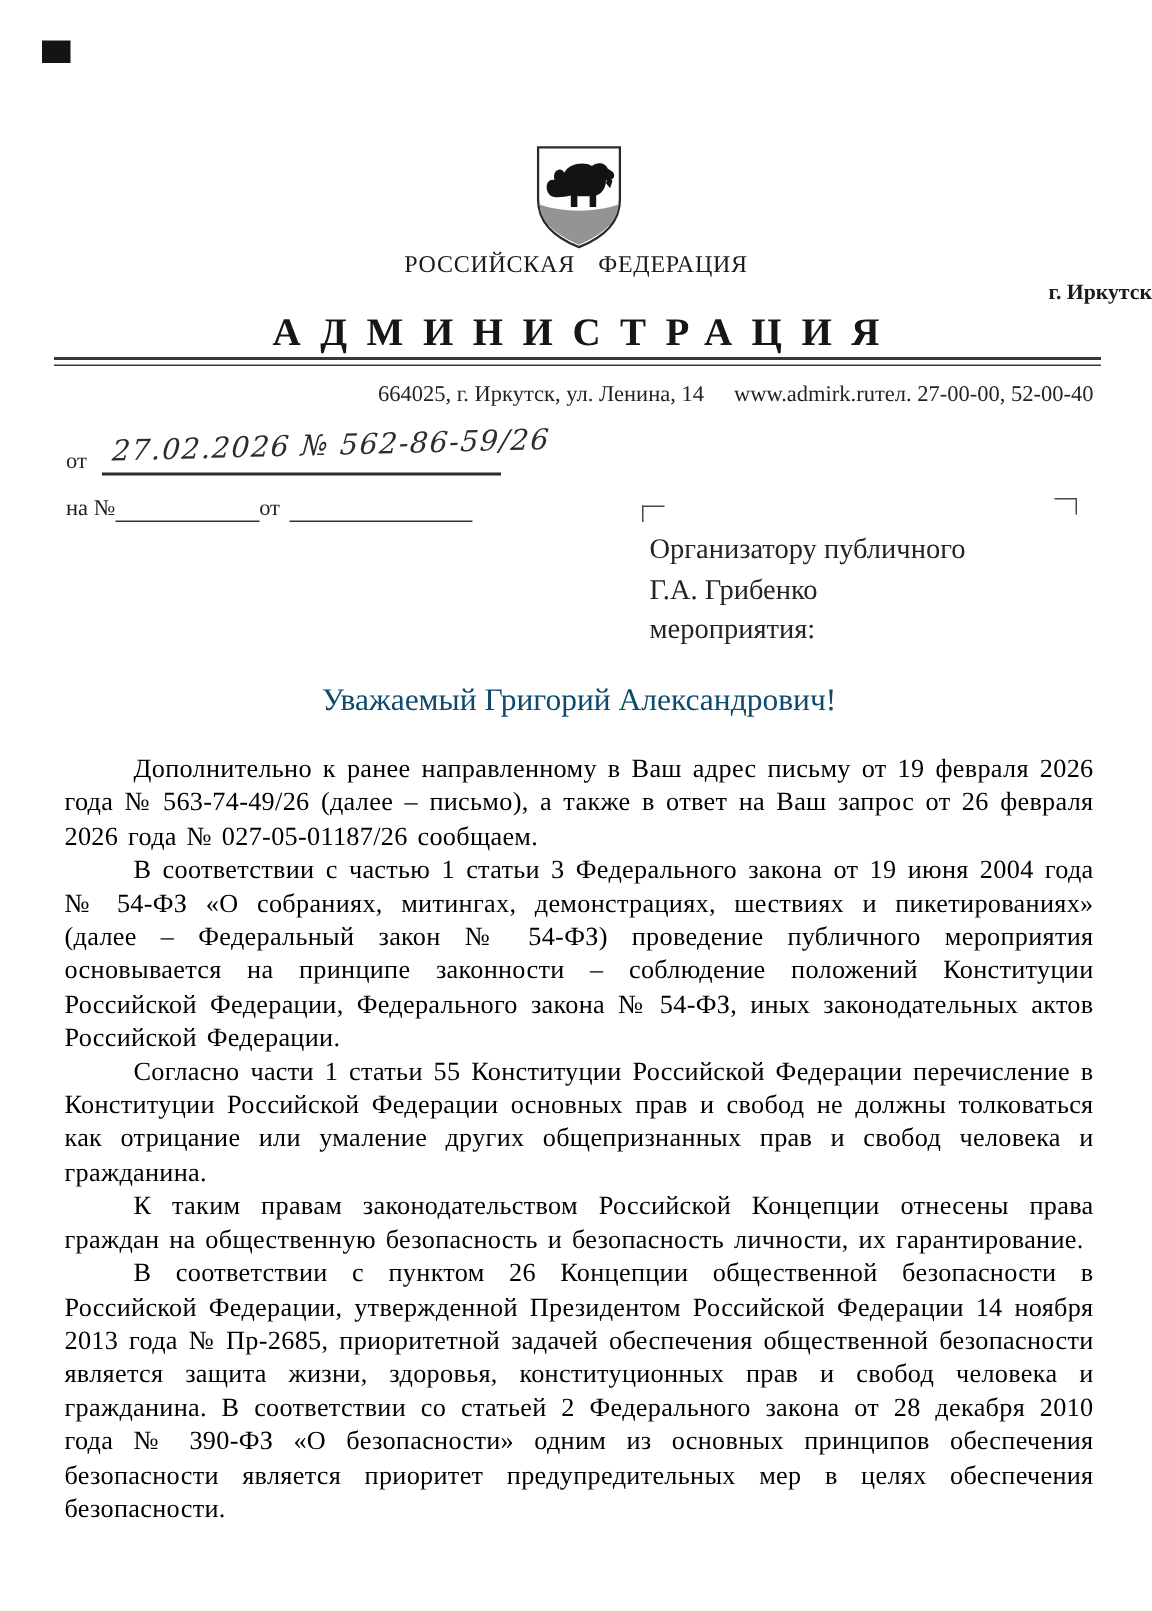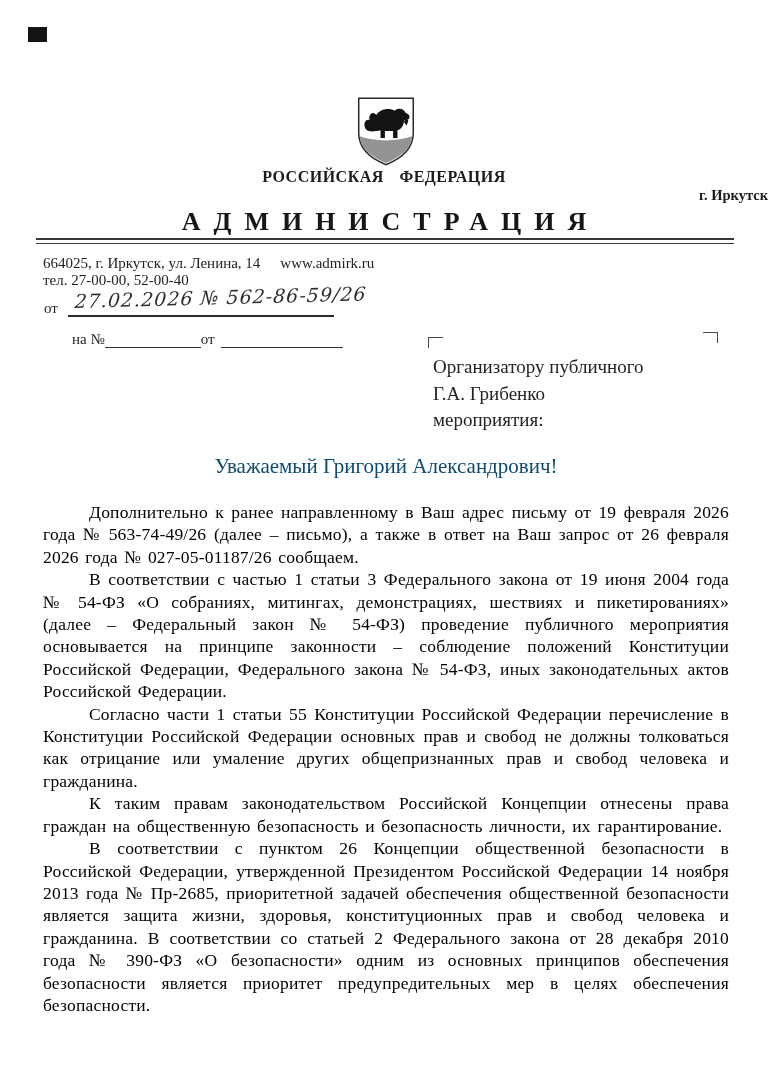--- a/index.html
+++ b/index.html
@@ -15,60 +15,60 @@
 
   .scan-mark {
     position: absolute; left: 28px; top: 27px;
     width: 19px; height: 15px; background: #141414;
   }
 
   .emblem { position: absolute; left: 355px; top: 96px; width: 62px; height: 72px; }
 
   .lh-country {
     position: absolute; top: 168px; left: 0; width: 100%;
-    text-align: center; font-weight: bold; font-size: 16px;
+    text-align: center; font-weight: normal; font-size: 16px;
     letter-spacing: 0.5px; word-spacing: 11px; color: #1b1b1b;
   }
   .lh-city {
     position: absolute; top: 187px; left: 0; width: 100%;
     text-align: right; font-weight: bold; font-size: 14.5px; color: #1b1b1b;
   }
   .lh-org {
     position: absolute; top: 207px; left: 0; width: 100%;
     text-align: center; font-weight: bold; font-size: 26px;
     letter-spacing: 13px; text-indent: 13px; color: #161616;
   }
   .header-rule {
     position: absolute; top: 238px; left: 36px; width: 698px;
     height: 6px;
     border-top: 2.5px solid #383838;
     border-bottom: 1.5px solid #383838;
   }
   .contact-row {
     position: absolute; top: 255px; left: 43px; width: 686px;
     display: flex; justify-content: flex-end;
-    font-size: 15px; color: #222; flex-direction: column;
+    font-size: 15px; color: #222;
   }
   .contact-left { display: flex; gap: 20px; }
 
   .ref-ot { position: absolute; left: 44px; top: 300px; font-size: 15px; }
   .ref-handwritten {
     position: absolute; left: 74px; top: 290px;
     font-size: 19px; font-style: italic;
     font-family: "DejaVu Serif", serif;
     letter-spacing: 1px; color: #2c2c2c;
     transform: rotate(-1.5deg) skewX(-6deg);
     transform-origin: left bottom;
     white-space: nowrap;
   }
   .ref-underline1 {
     position: absolute; left: 68px; top: 300px; width: 266px; height: 17px;
     border-bottom: 2px solid #2b2b2b;
   }
-  .ref-line2 { position: absolute; left: 44px; top: 331px; font-size: 15px; margin-left: 28px; }
+  .ref-line2 { position: absolute; left: 44px; top: 331px; font-size: 15px; }
   .blank { display: inline-block; border-bottom: 1.5px solid #333; height: 14px; vertical-align: bottom; }
   .blank1 { width: 96px; }
   .blank2 { width: 122px; margin-left: 6px; }
 
   .corner { position: absolute; width: 15px; height: 11px; }
   .corner-left  { left: 428px; top: 337px; border-left: 1.5px solid #4a4a4a; border-top: 1.5px solid #4a4a4a; }
   .corner-right { left: 703px; top: 332px; border-right: 1.5px solid #4a4a4a; border-top: 1.5px solid #4a4a4a; }
 
   .addressee {
     position: absolute; left: 433px; top: 354px; width: 280px;

